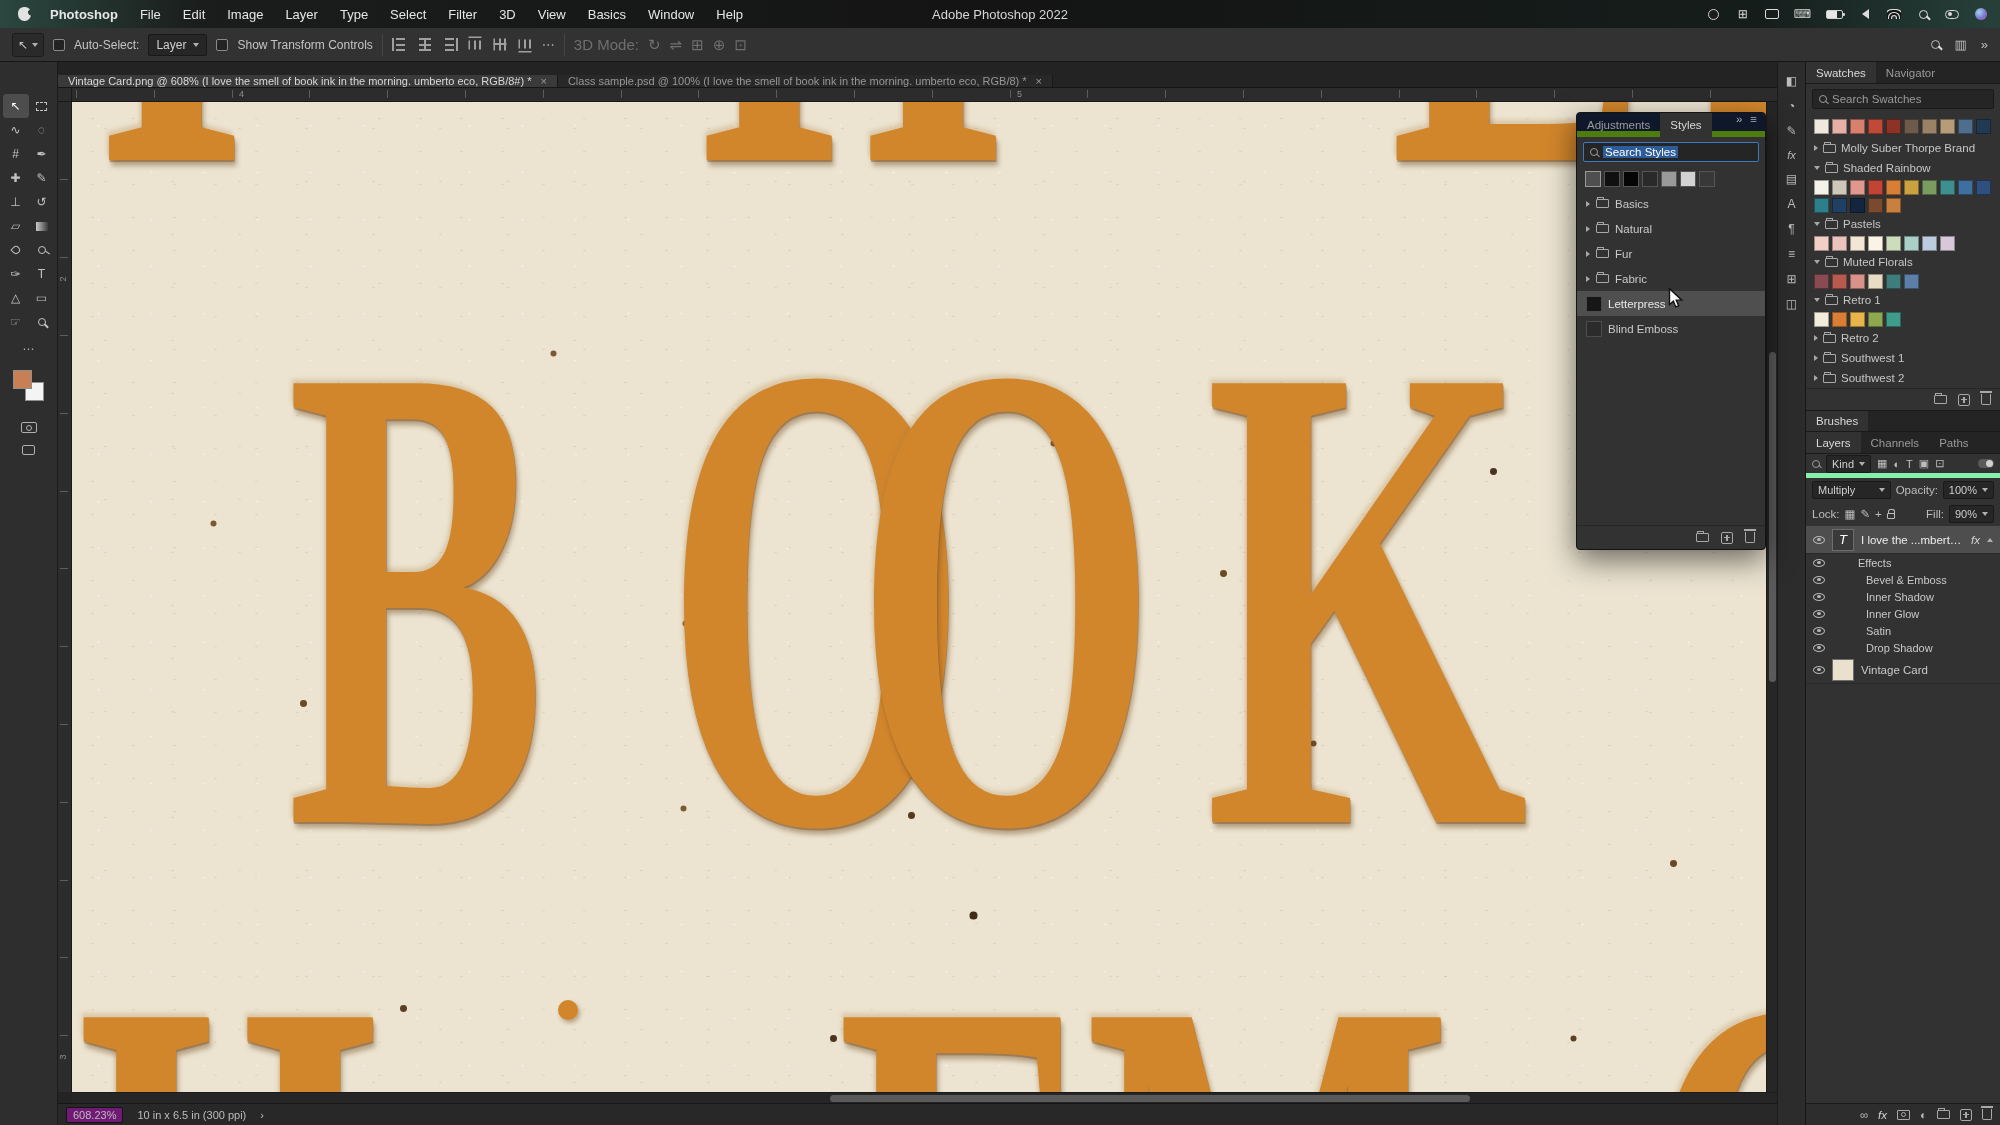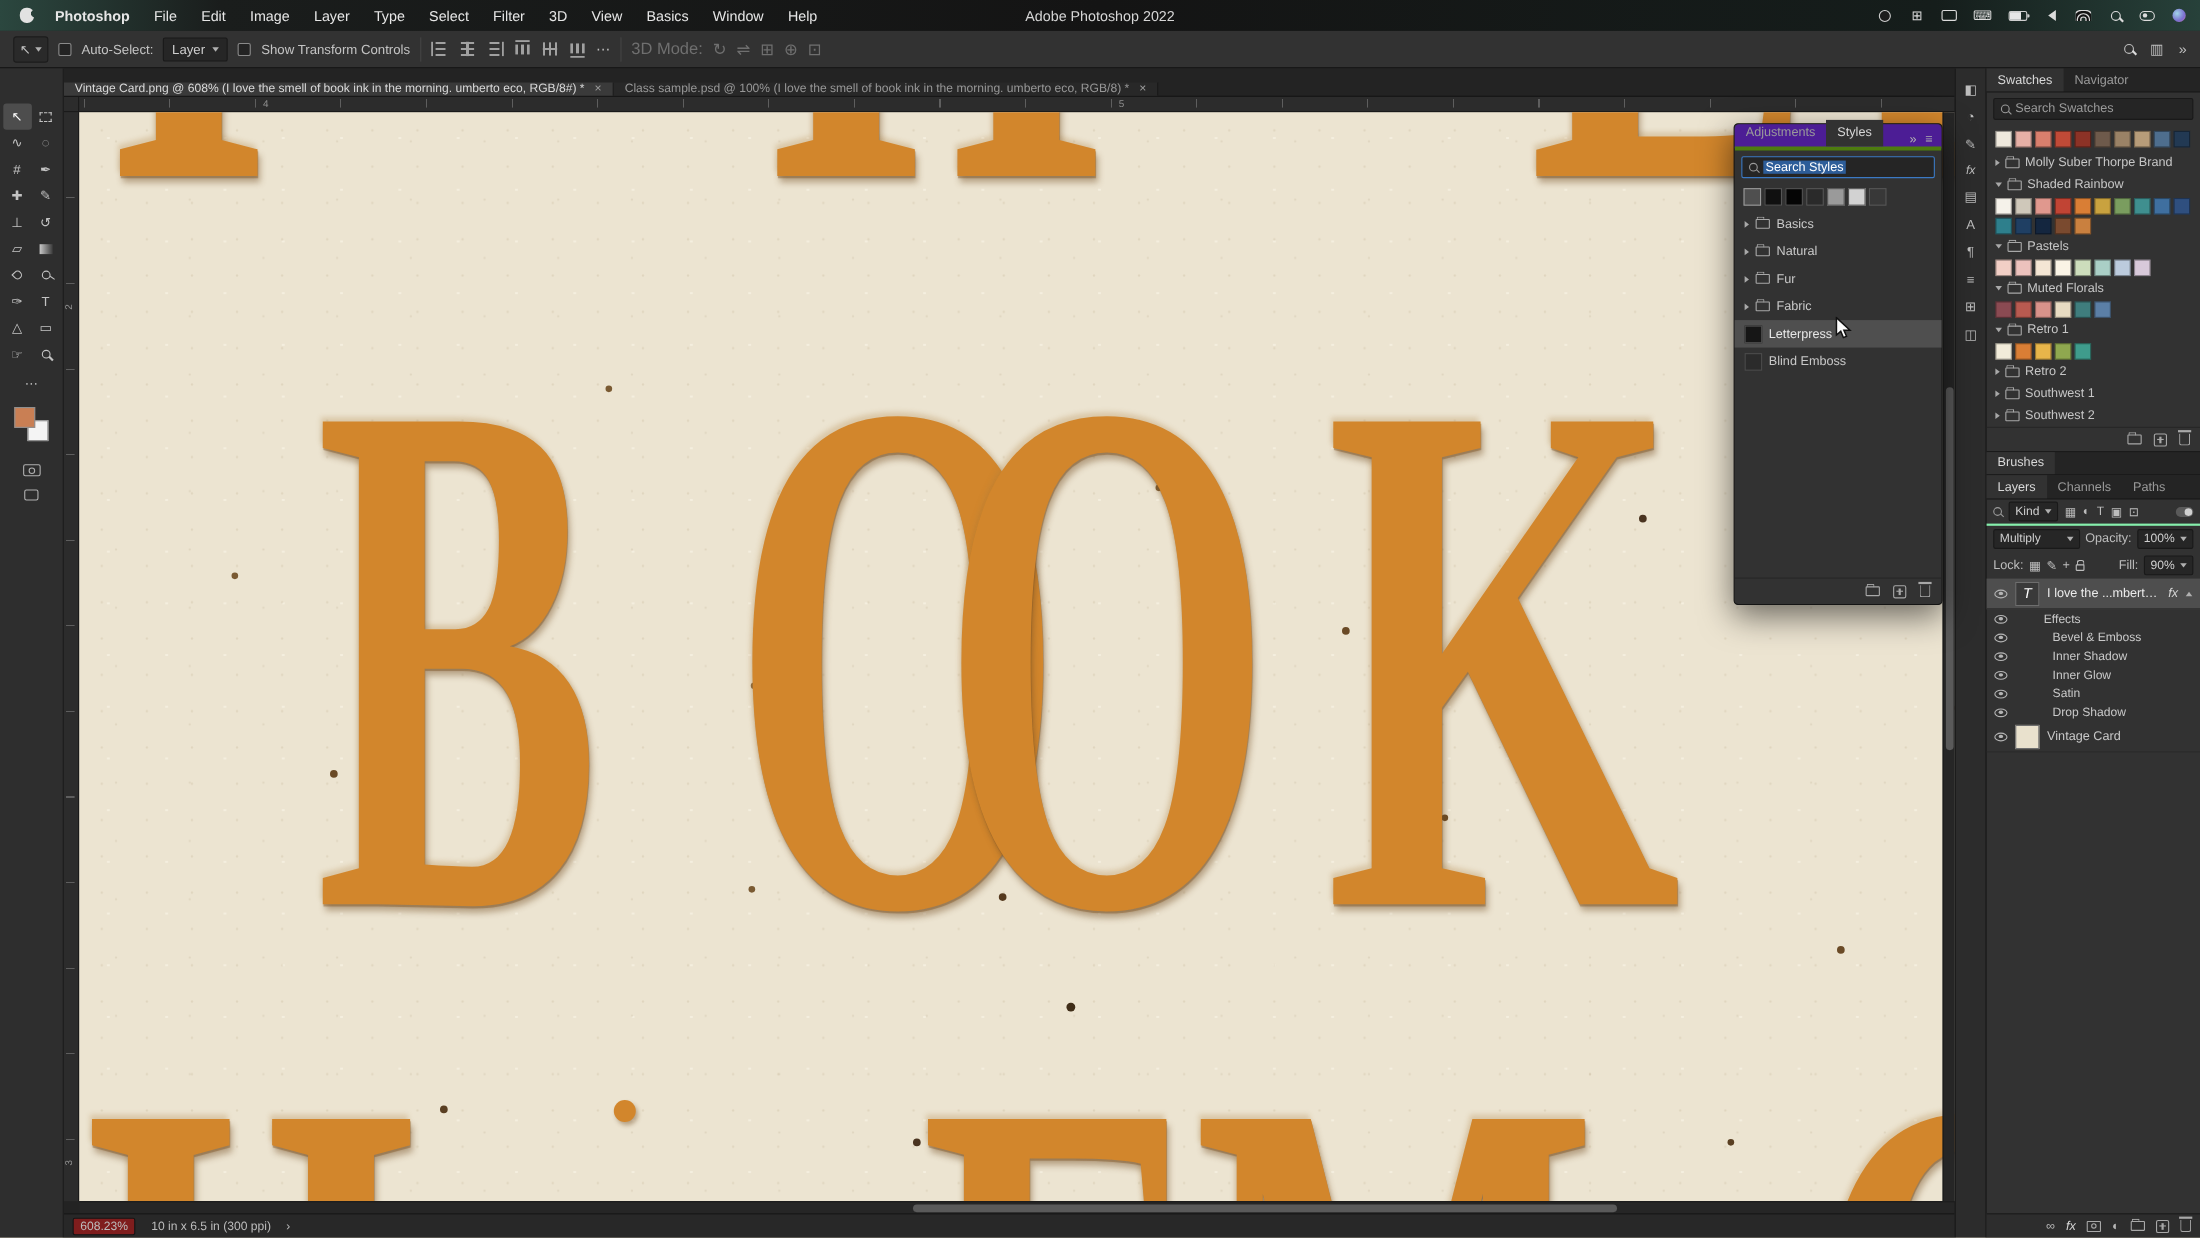--- a/index.html
+++ b/index.html
@@ -99,26 +99,26 @@
   .bigletter{position:absolute;font-family:"Liberation Serif","DejaVu Serif",serif;font-weight:700;font-size:670px;line-height:1;
     transform:scaleX(.58);transform-origin:0 0;
     text-shadow:4px 6px 7px rgba(118,80,38,.45),1px 2px 1px rgba(133,90,40,.5),-3px -4px 6px rgba(172,124,62,.28)}
   .inkdot{position:absolute;width:20px;height:20px;border-radius:50%;box-shadow:2px 3px 4px rgba(118,80,38,.45)}
   .hscroll{position:absolute;left:14px;right:0;bottom:22px;height:11px;background:#262626;border-top:1px solid #1b1b1b}
   .hthumb{position:absolute;left:758px;top:2px;width:640px;height:7px;background:#5a5a5a;border-radius:4px}
   .vscroll{position:absolute;right:0;top:14px;bottom:33px;width:11px;background:#262626;border-left:1px solid #1b1b1b}
   .vthumb{position:absolute;top:250px;left:2px;width:7px;height:330px;background:#5a5a5a;border-radius:4px}
   .statusbar{position:absolute;left:0;right:0;bottom:0;height:22px;background:#282828;border-top:1px solid #161616;
     display:flex;align-items:center;gap:14px;padding:0 8px;font-size:11px;color:#bdbdbd}
-  .zoombox{background:#7f1d1d;border:1px solid #141414;padding:1px 6px;border-radius:2px}
+  .zoombox{background:#701a75;border:1px solid #141414;padding:1px 6px;border-radius:2px}
 
   
   .styles-panel{position:absolute;left:1576px;top:112px;width:190px;height:438px;background:#323232;border:1px solid #141414;
     border-radius:4px;box-shadow:0 10px 30px rgba(0,0,0,.55);z-index:50;font-size:11.5px}
-  .sp-head{height:24px;background:#4c1d95;border-radius:4px 4px 0 0;display:flex;align-items:flex-end;border-bottom:4px solid #4d7c0f}
+  .sp-head{height:24px;background:#0f172a;border-radius:4px 4px 0 0;display:flex;align-items:flex-start;border-bottom:6px solid #4d7c0f}
   .sp-tab{padding:0 10px;height:24px;display:flex;align-items:center;color:#9a9a9a}
   .sp-tab.active{background:#323232;color:#d8d8d8}
   .sp-head-icons{margin-left:auto;display:flex;gap:8px;padding-right:8px;color:#b0b0b0}
   .searchfield{margin:5px 6px;height:20px;background:#252525;border:1px solid #3b79c4;border-radius:2px;display:flex;align-items:center;gap:5px;padding:0 6px}
   .searchfield.plain{border:1px solid #191919}
   .sf-mag{position:relative;width:8px;height:8px;border:1.2px solid #9a9a9a;border-radius:50%;flex:0 0 auto}
   .sf-mag::after{content:"";position:absolute;width:4px;height:1.4px;background:#9a9a9a;transform:rotate(45deg);right:-3px;bottom:-1px}
   .sel-text{background:#2d5d99;color:#fff;padding:0 2px}
   .thumbrow{display:flex;gap:3px;padding:4px 8px}
   .thumbrow .sw{width:16px;height:16px;border:1px solid #555}
@@ -149,21 +149,21 @@
   .ptabs{height:22px;background:#242424;display:flex;align-items:stretch;border-bottom:1px solid #1a1a1a}
   .ptab{display:flex;align-items:center;padding:0 10px;color:#9a9a9a}
   .ptab.active{background:#323232;color:#d9d9d9}
   .swrow{display:flex;gap:3px;padding:2px 8px;height:18px}
   .swrow .sw{width:15px;height:15px;border:1px solid rgba(0,0,0,.35)}
   .recentrow{height:24px;align-items:center}
   .grp{height:20px;display:flex;align-items:center;gap:5px;padding:0 8px;color:#c6c6c6}
   .grp-label{white-space:nowrap;overflow:hidden;text-overflow:ellipsis}
   .sec-bottom{height:22px;border-top:1px solid #262626;display:flex;align-items:center;justify-content:flex-end;gap:11px;padding:0 9px}
   .brushes-bar{height:22px;background:#242424;border-top:1px solid #1a1a1a;border-bottom:1px solid #1a1a1a;display:flex}
-  .filterrow{height:24px;display:flex;align-items:center;gap:6px;padding:0 6px;border-bottom:2px solid #86efac}
+  .filterrow{height:24px;display:flex;align-items:center;gap:6px;padding:0 6px;border-bottom:5px solid #86efac}
   .filterrow .fi{color:#bdbdbd;font-size:11px}
   .fswitch{margin-left:auto;width:16px;height:9px;border-radius:5px;background:#5a5a5a;position:relative}
   .fswitch::after{content:"";position:absolute;right:1px;top:1px;width:7px;height:7px;border-radius:50%;background:#d0d0d0}
   .blendrow,.lockrow{height:24px;display:flex;align-items:center;gap:5px;padding:0 6px;color:#bdbdbd}
   .dd.small{height:18px;font-size:11px;padding:0 5px;gap:5px}
   .lockico{width:8px;height:6px;border:1px solid #bdbdbd;border-radius:1px;position:relative;margin-top:4px}
   .lockico::before{content:"";position:absolute;width:5px;height:4px;border:1px solid #bdbdbd;border-bottom:none;border-radius:2.5px 2.5px 0 0;top:-5px;left:.5px}
   .eye{width:12px;height:8px;border:1px solid #b5b5b5;border-radius:50%;position:relative;flex:0 0 auto}
   .eye::after{content:"";position:absolute;left:3px;right:3px;top:1.2px;bottom:1.2px;background:#b5b5b5;border-radius:50%}
   .lrow{display:flex;align-items:center;gap:7px;padding:0 7px;color:#c9c9c9}

